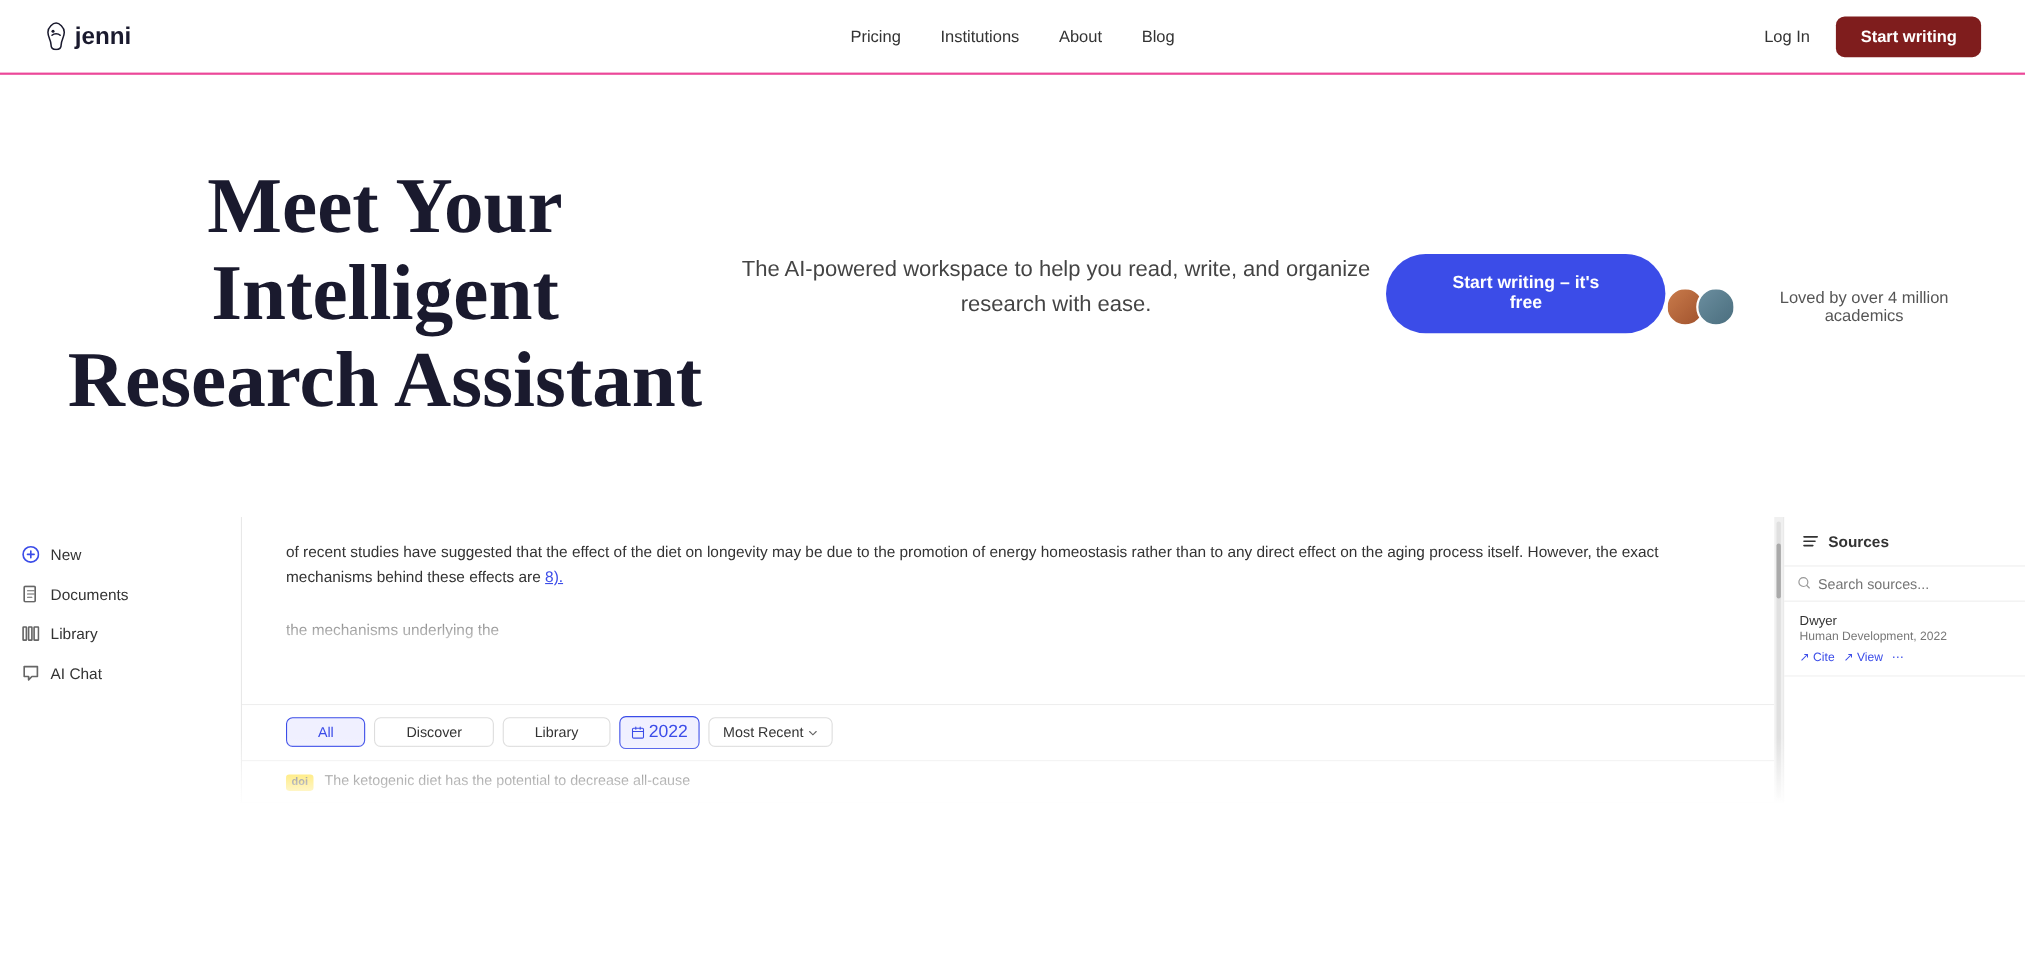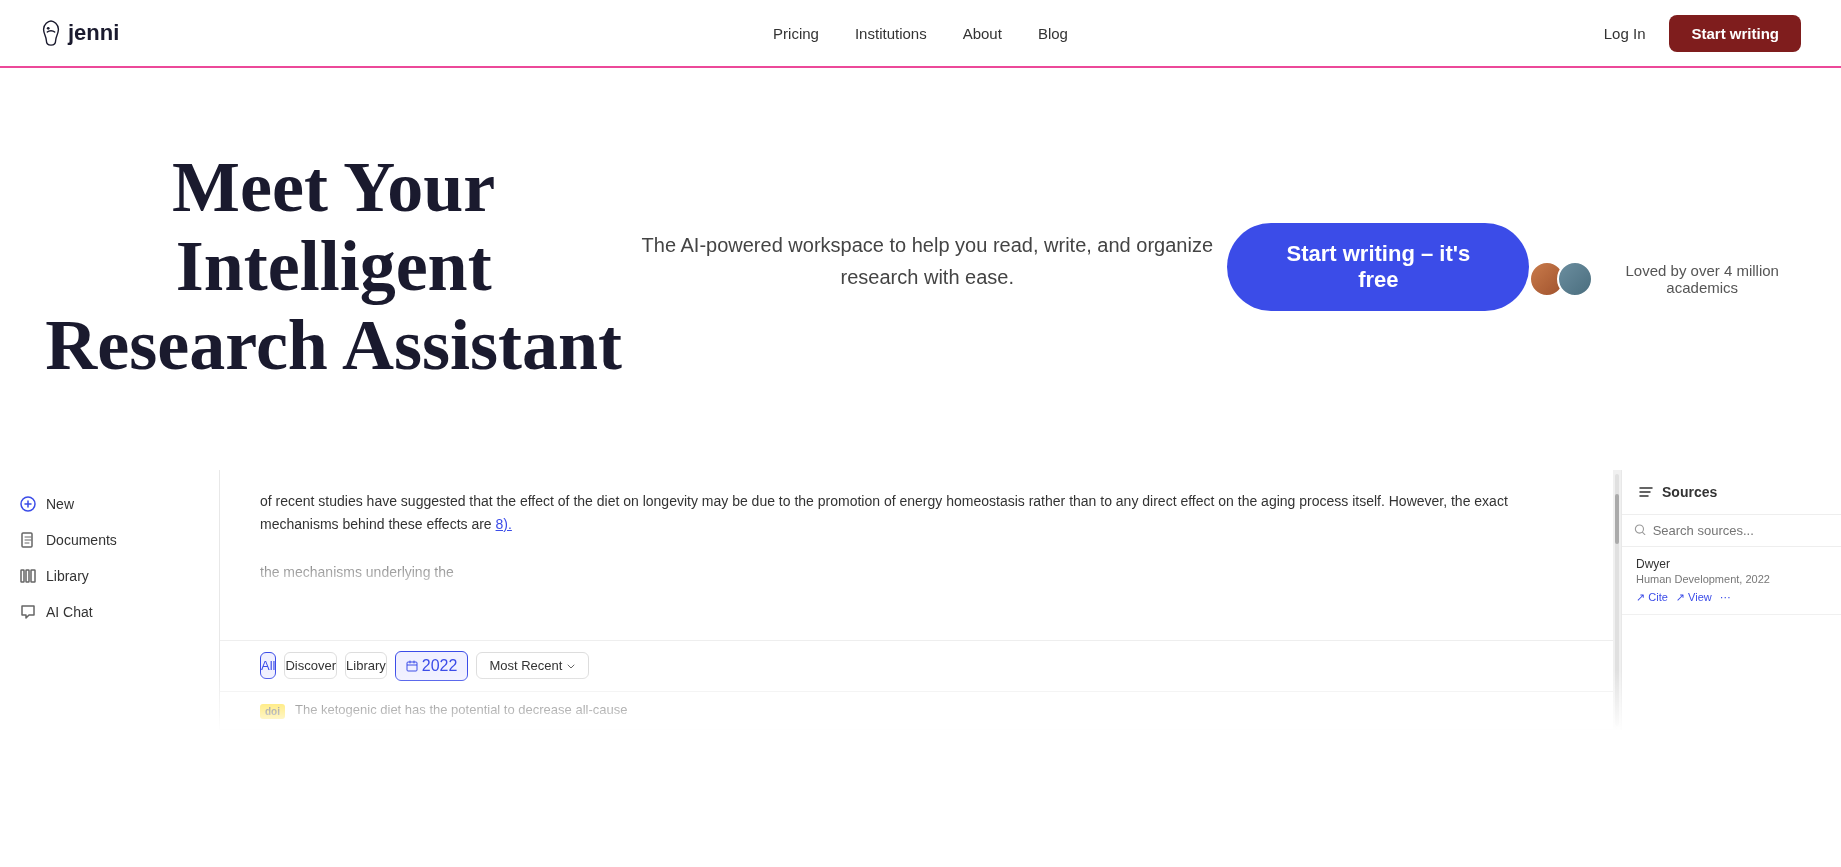--- a/index.html
+++ b/index.html
@@ -90,21 +90,21 @@
       line-height: 1.6;
       margin-bottom: 36px;
       font-weight: 400;
     }
     .hero-cta {
       background: #3b4ce8;
       color: #fff;
       border: none;
       border-radius: 50px;
       padding: 18px 48px;
-      font-size: 22px;
+      font-size: 16px;
       font-weight: 600;
       cursor: pointer;
       margin-bottom: 24px;
     }
     .hero-social-proof {
       display: flex;
       align-items: center;
       gap: 10px;
     }
     .avatar-group {
@@ -209,21 +209,21 @@
     .filter-bar {
       display: flex;
       align-items: center;
       gap: 8px;
       padding: 10px 40px;
       border-top: 1px solid #eee;
       border-bottom: 1px solid #eee;
       background: #fff;
     }
     .filter-btn {
-      padding: 5px 0;
+      padding: 5px 28px;
       border-radius: 6px;
       border: 1px solid #ddd;
       background: #fff;
       font-size: 13px;
       color: #333;
       cursor: pointer;
     }
     .filter-btn.active {
       background: #f0f0ff;
       border-color: #3b4ce8;

